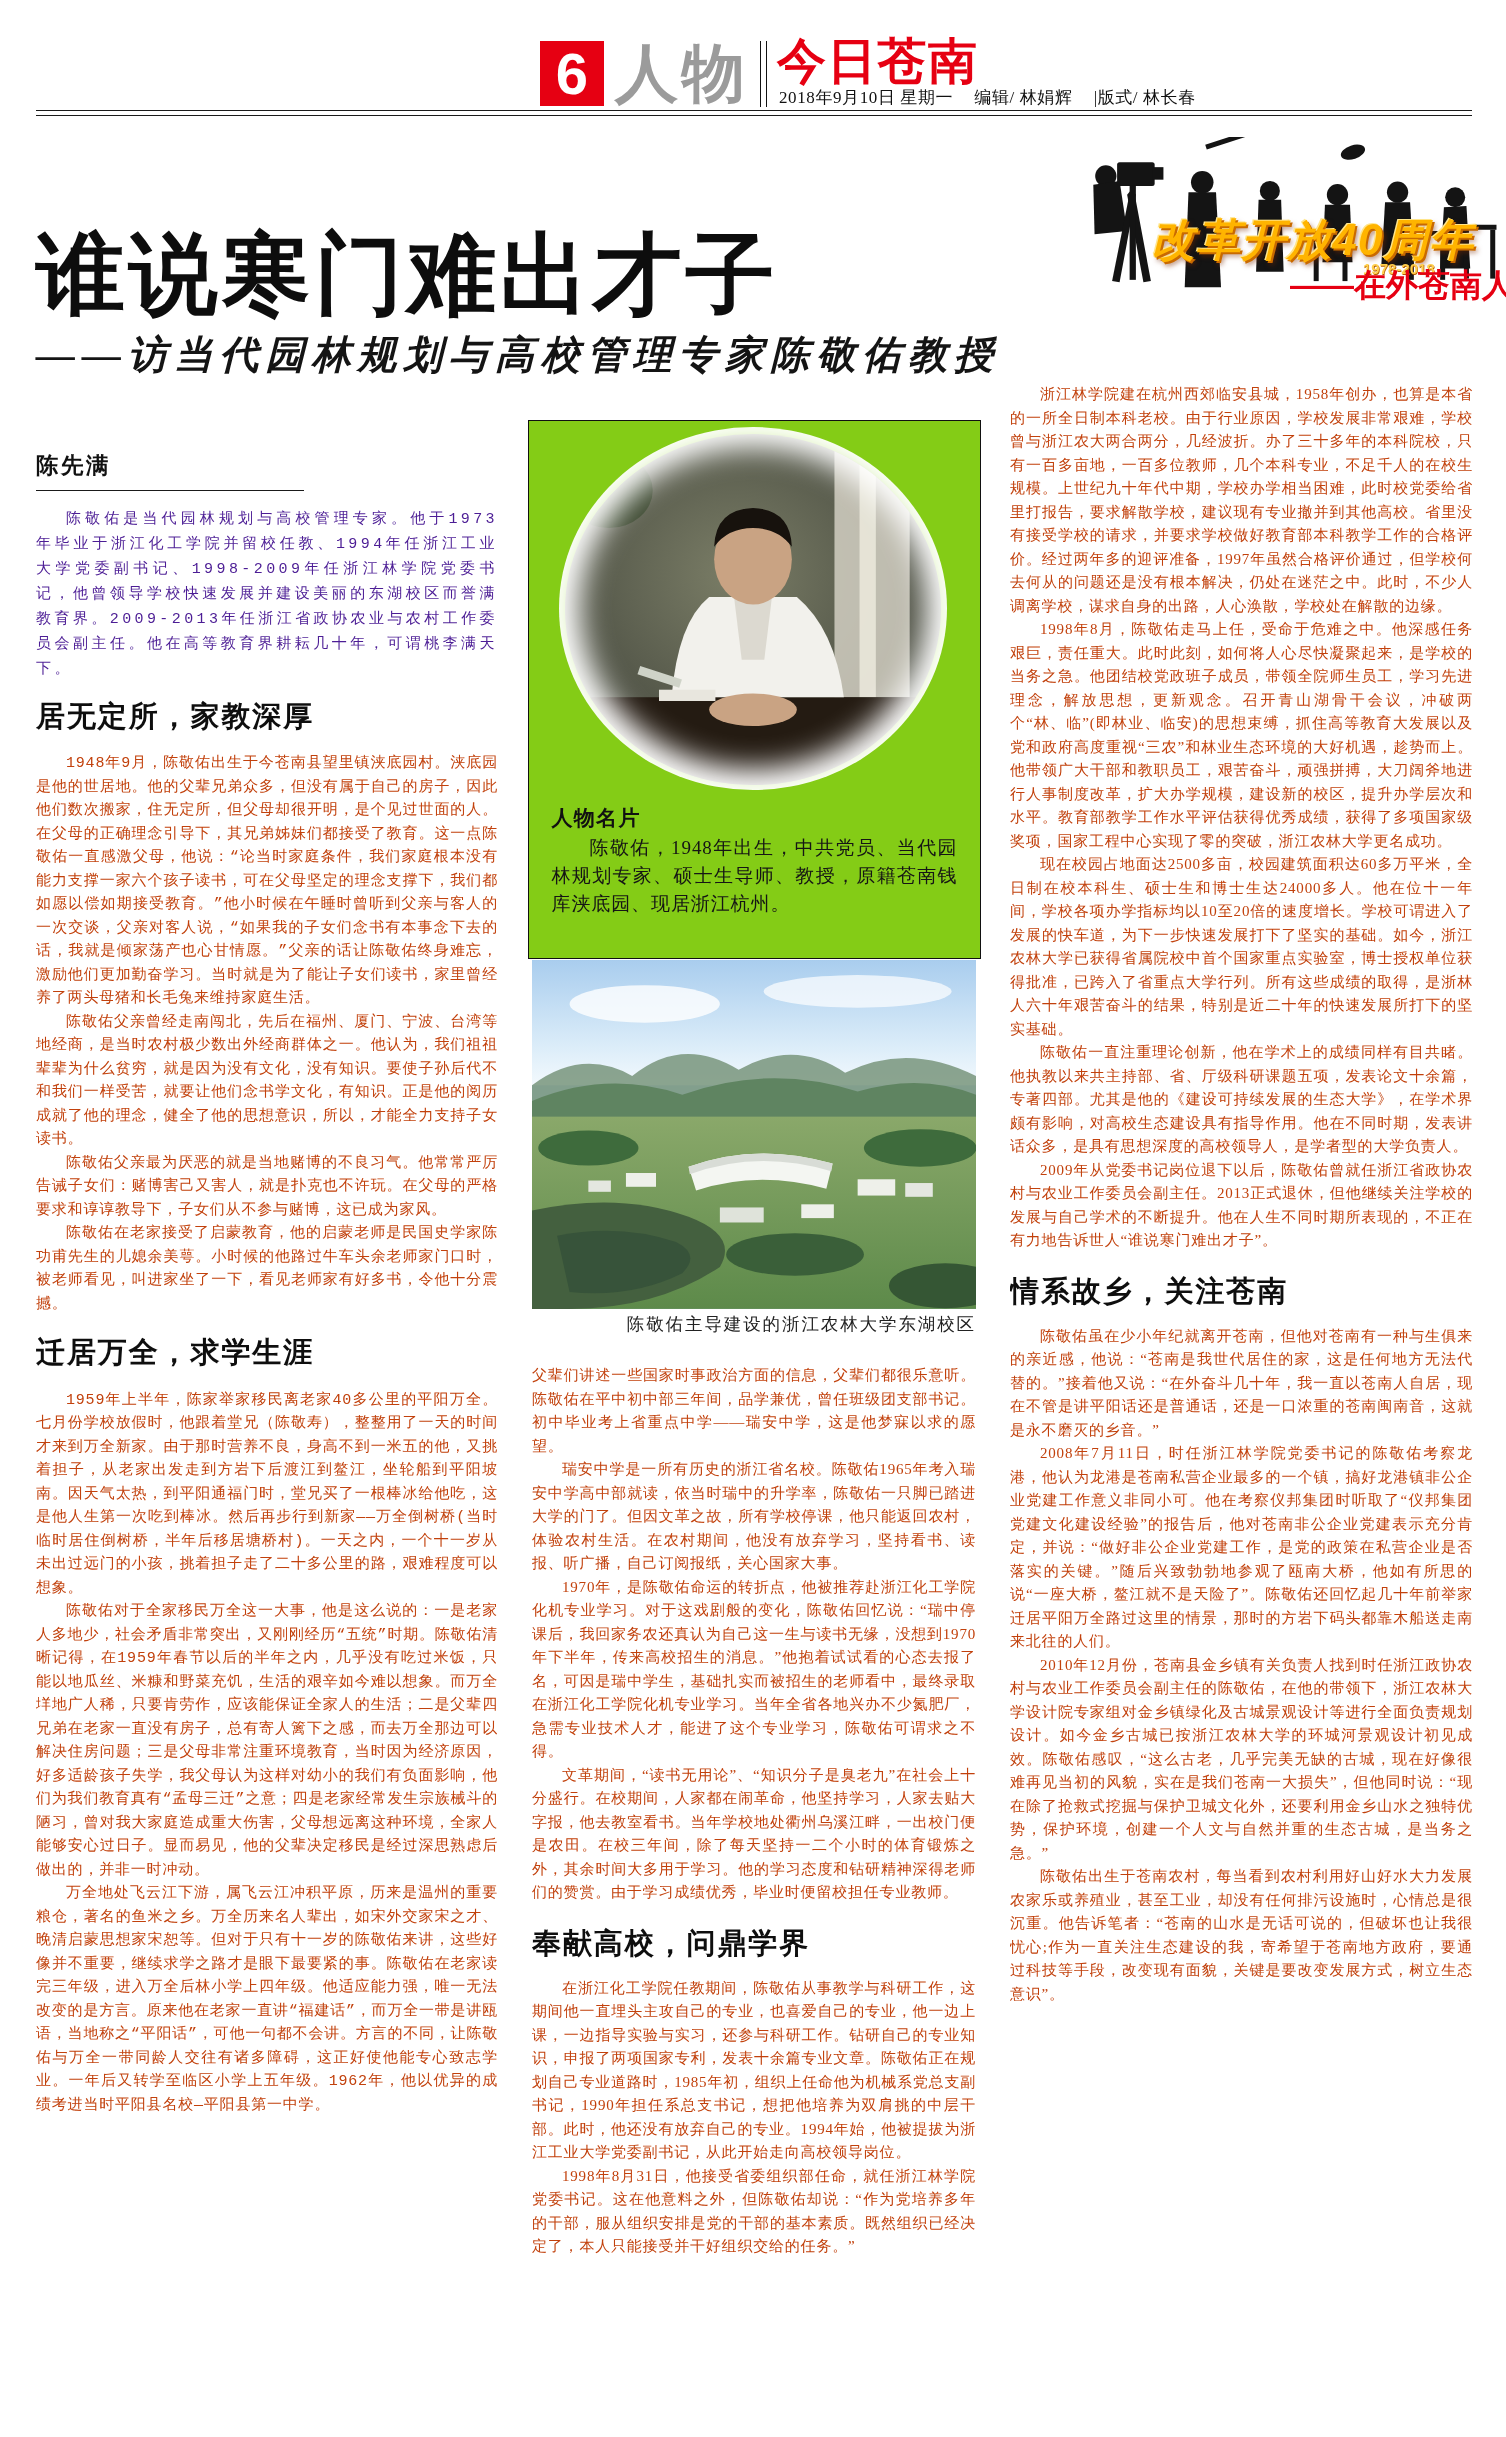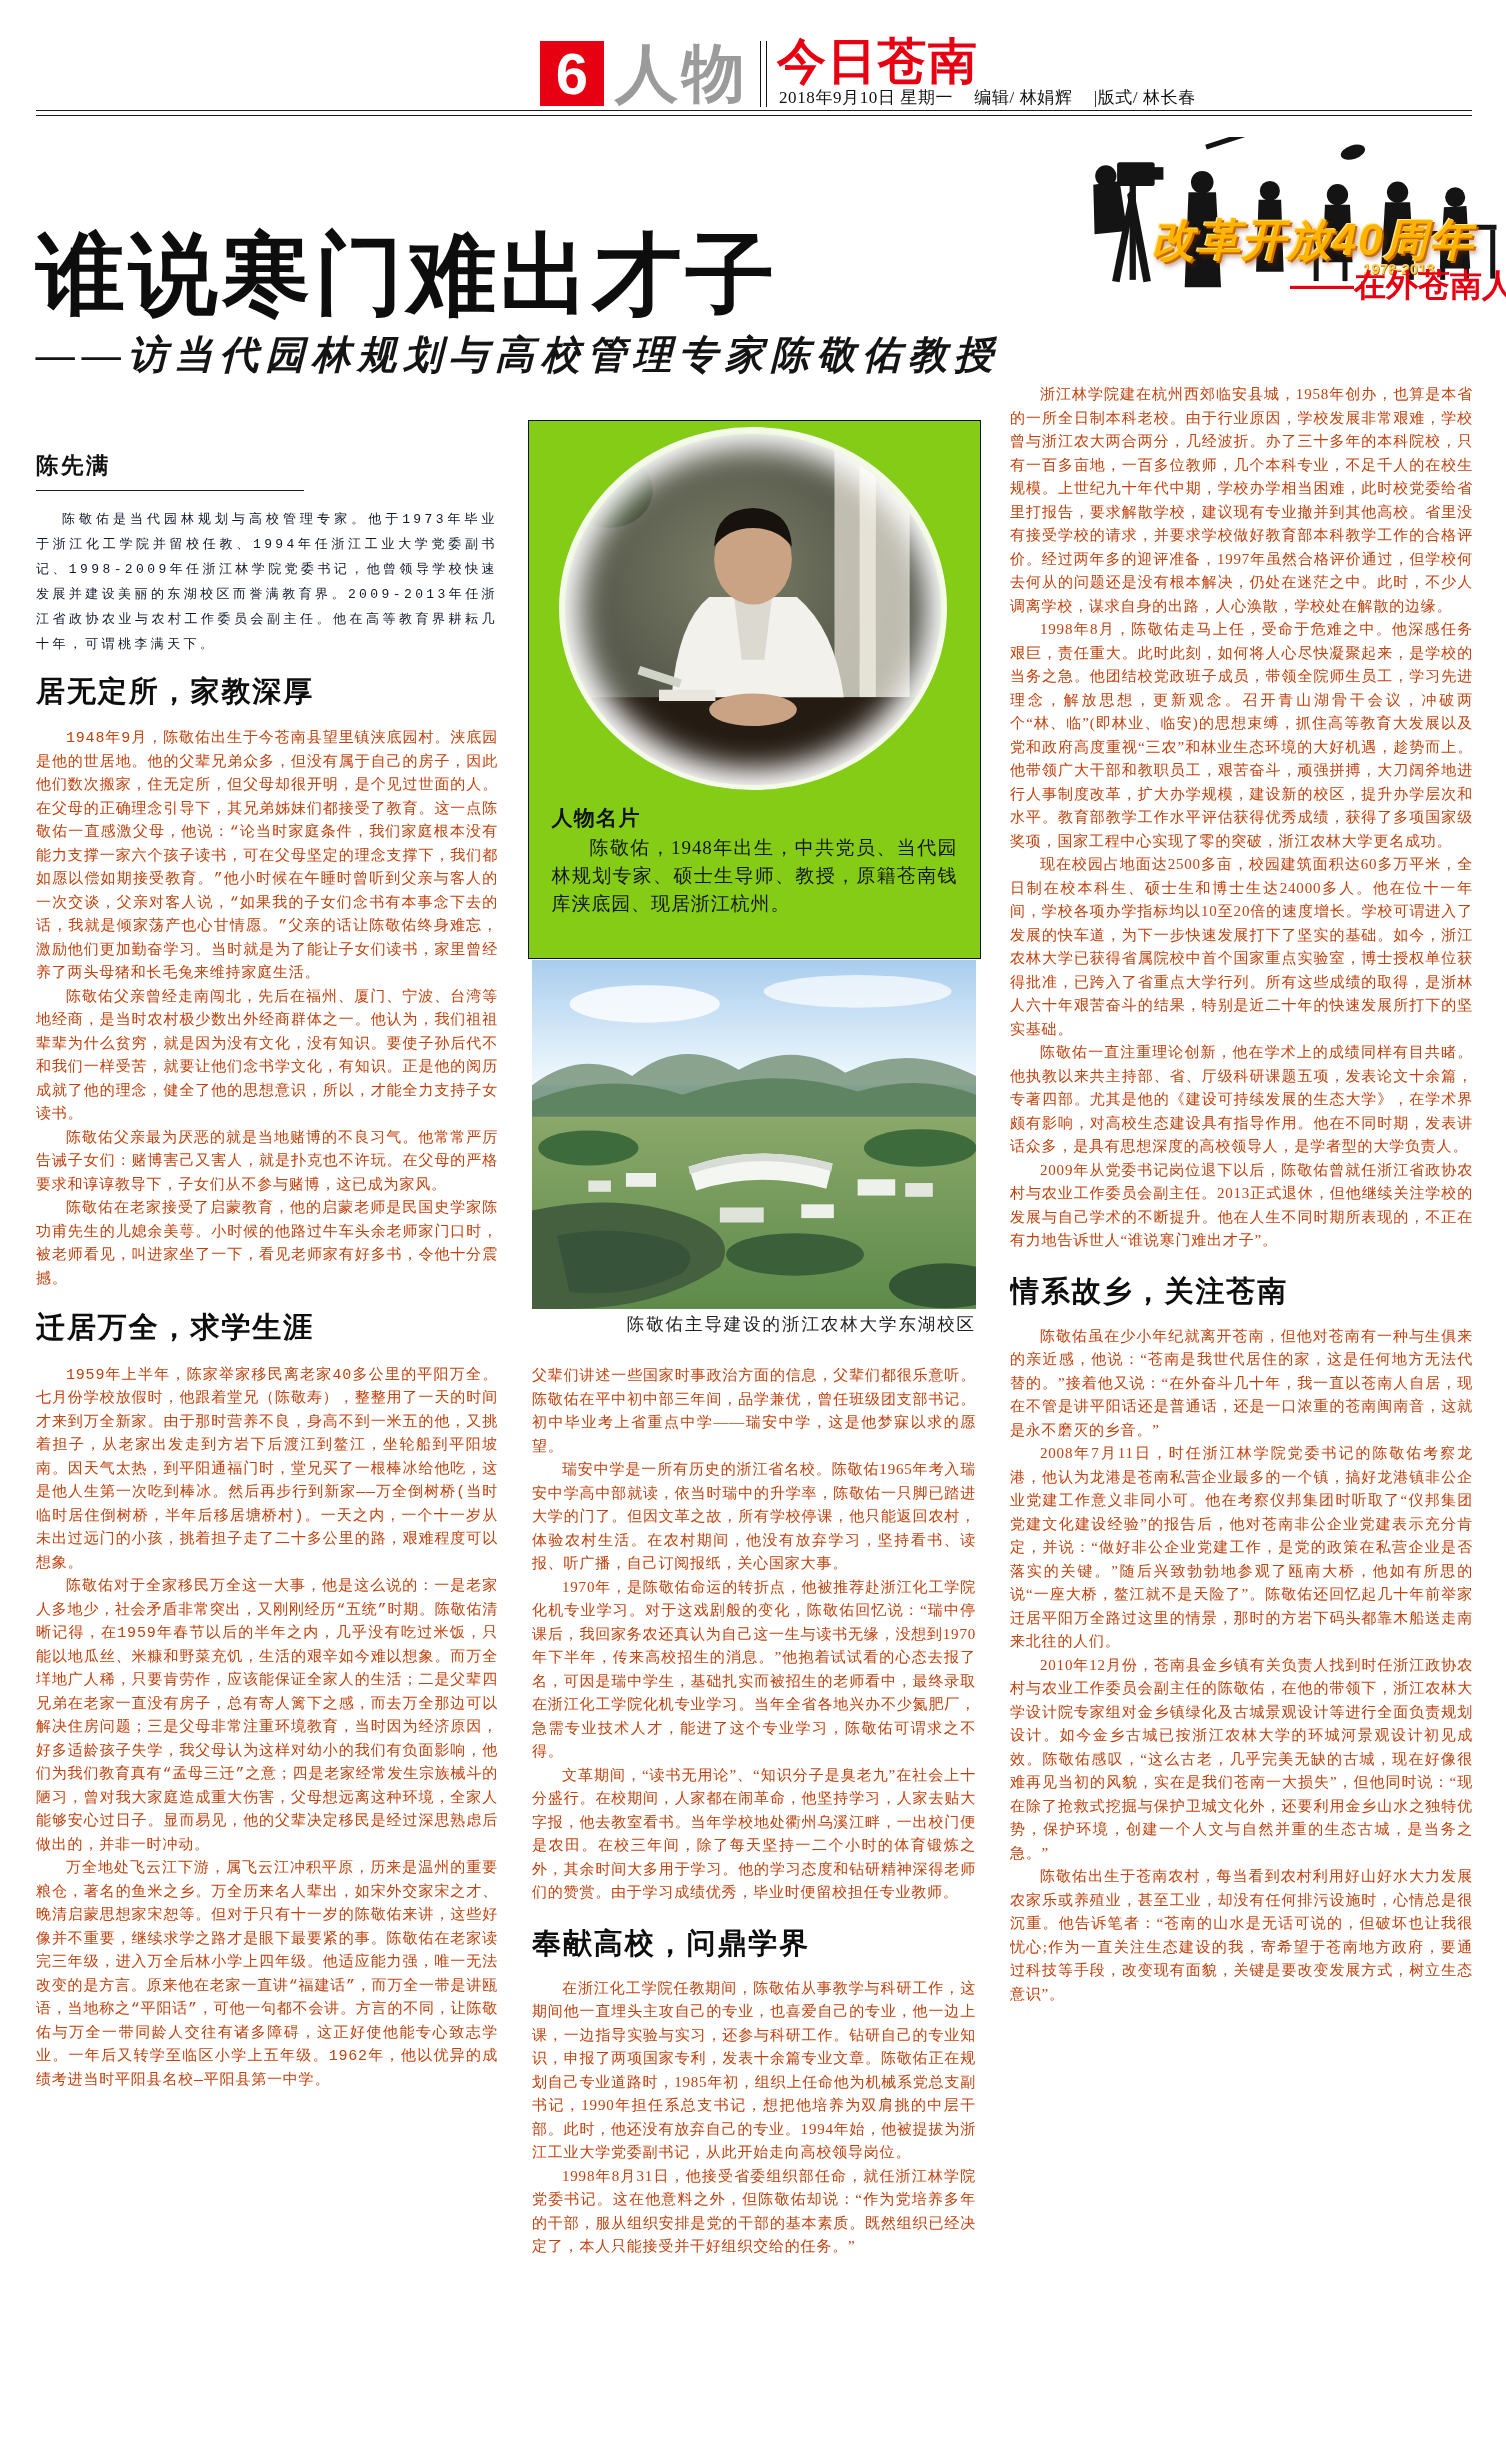--- a/index.html
+++ b/index.html
@@ -42,21 +42,21 @@
 
   
   .col{position:absolute;text-align:justify;overflow:hidden;}
   #col1{left:36px;top:450px;width:462px;height:1972px;font-family:Liberation Mono, monospace;}
   #col3{left:1010px;top:383px;width:463px;height:2021px;}
   #col2body{left:532px;top:1364px;width:444px;height:1027px;}
   .col p{margin:0;font-size:15px;line-height:23.5px;letter-spacing:0.8px;text-indent:2em;color:#c2410c;}
   .col p.noindent{text-indent:0;}
   .byline{font-size:22.5px;font-weight:bold;letter-spacing:2.5px;color:#111;}
   .byline-rule{width:268px;border-bottom:1.9px solid #1a1a1a;margin:8.8px 0 16.3px 0;}
-  .lead p{font-size:13px;line-height:25px;letter-spacing:3.4px;color:#0f172a;}
+  .lead p{font-size:15px;line-height:25px;letter-spacing:3.4px;color:#4c1d95;}
   .sec-h{font-size:29px;font-weight:bold;letter-spacing:1.9px;color:#0e0e0e;
     margin:21px 0 16.3px 0;line-height:35px;text-indent:0;text-align:left;}
   .sec-h.first{margin-top:19px;}
 
   
   .card{left:528px;top:420px;width:451px;height:537px;border:1.3px solid #111;background:#84cc16;}
   .portrait-wrap{position:absolute;left:36px;top:12.5px;width:376px;height:351px;}
   .portrait{width:376px;height:351px;border-radius:50%;overflow:hidden;position:relative;}
   .portrait-vignette{position:absolute;left:-6.3px;top:-6.3px;width:388px;height:363px;border-radius:50%;
     box-shadow:inset 0 0 29px 21px #ffffff;}

